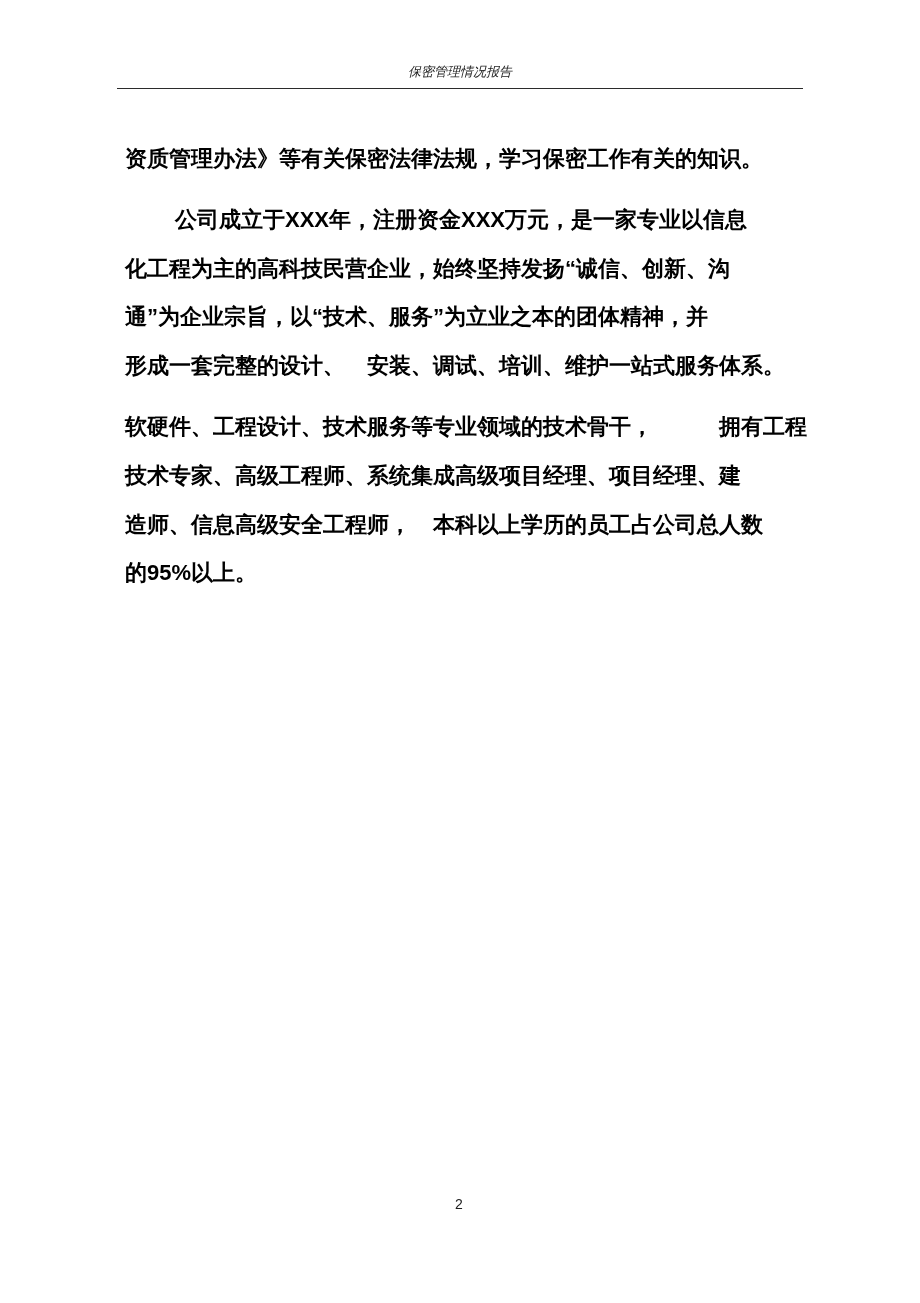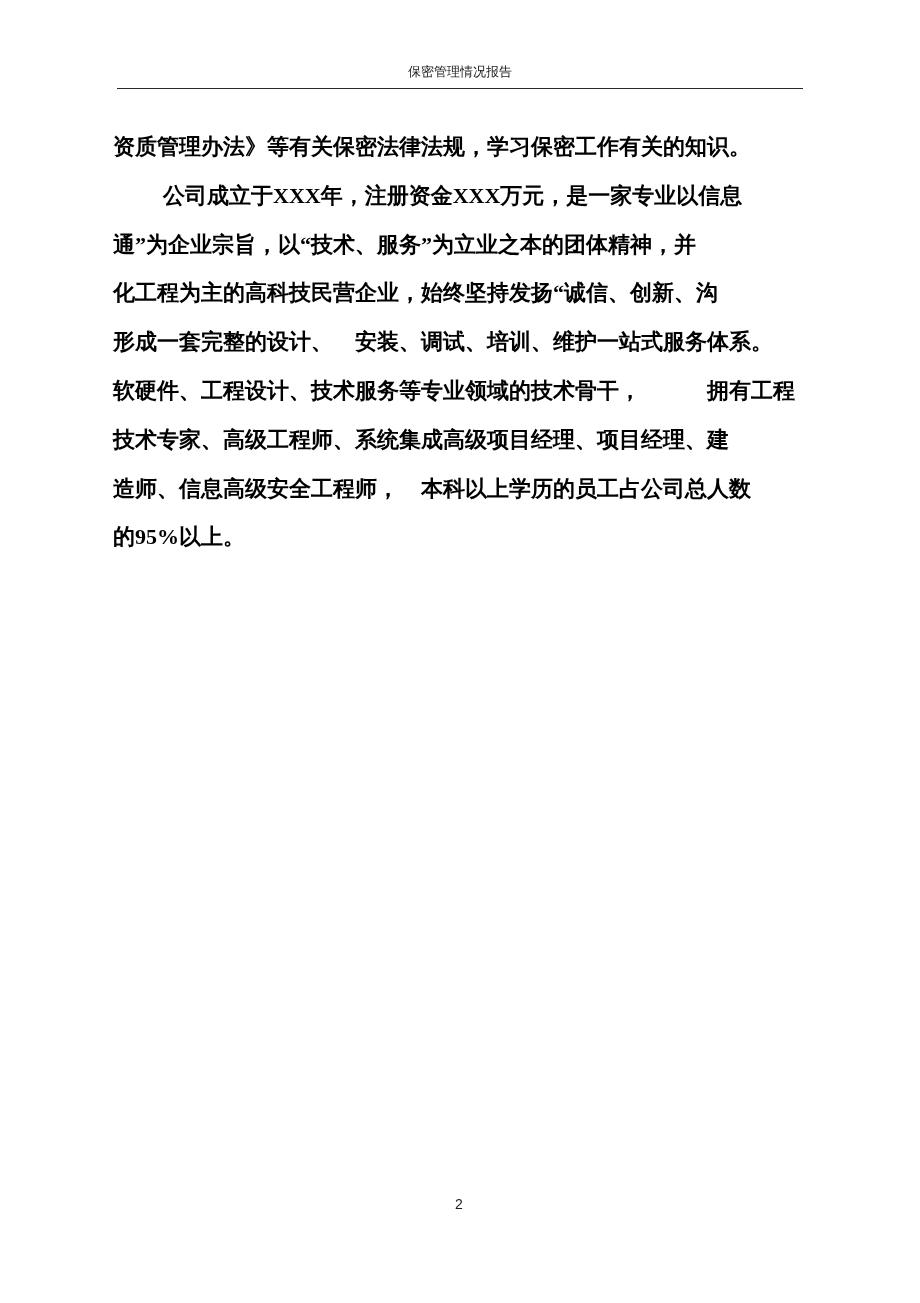--- a/index.html
+++ b/index.html
@@ -13,30 +13,31 @@
   .page { position: absolute; inset: 0; }
   .page-header {
     position: absolute;
     top: 62px; left: 117px; width: 686px;
     text-align: center;
     font-size: 13px;
     line-height: 20px;
     color: #1c1c1c;
     padding-bottom: 6px;
     border-bottom: 1px solid #2b2b2b;
+    font-style: italic;
   }
   .doc-body {
     position: absolute;
     top: 123px; left: 113px; width: 700px;
     font-size: 22px;
     font-weight: 700;
     color: #000000;
     line-height: 48.8px;
   }
-  .paragraph { margin: 0; font-family: Liberation Serif, serif; }
+  .paragraph { margin: 12px; }
   .line { white-space: nowrap; }
   .line.indent { text-indent: 50px; }
   .page-footer {
     position: absolute;
     top: 1194px; left: 113px; width: 692px;
     text-align: center;
     font-size: 14px;
     line-height: 20px;
     color: #1c1c1c;
   }
@@ -48,22 +49,22 @@
   <div class="page-header">
     <span>保密管理情况报告</span>
   </div>
 
   <div class="doc-body">
       <div class="paragraph">
         <div class="line">资质管理办法》等有关保密法律法规，学习保密工作有关的知识。</div>
       </div>
       <div class="paragraph">
         <div class="line indent">公司成立于XXX年，注册资金XXX万元，是一家专业以信息</div>
+        <div class="line">化工程为主的高科技民营企业，始终坚持发扬“诚信、创新、沟</div>
         <div class="line">通”为企业宗旨，以“技术、服务”为立业之本的团体精神，并</div>
-        <div class="line">化工程为主的高科技民营企业，始终坚持发扬“诚信、创新、沟</div>
         <div class="line">形成一套完整的设计、　安装、调试、培训、维护一站式服务体系。</div>
       </div>
       <div class="paragraph">
         <div class="line">软硬件、工程设计、技术服务等专业领域的技术骨干，　　　拥有工程</div>
         <div class="line">技术专家、高级工程师、系统集成高级项目经理、项目经理、建</div>
         <div class="line">造师、信息高级安全工程师，　本科以上学历的员工占公司总人数</div>
         <div class="line">的95%以上。</div>
       </div>
     </div>
 

